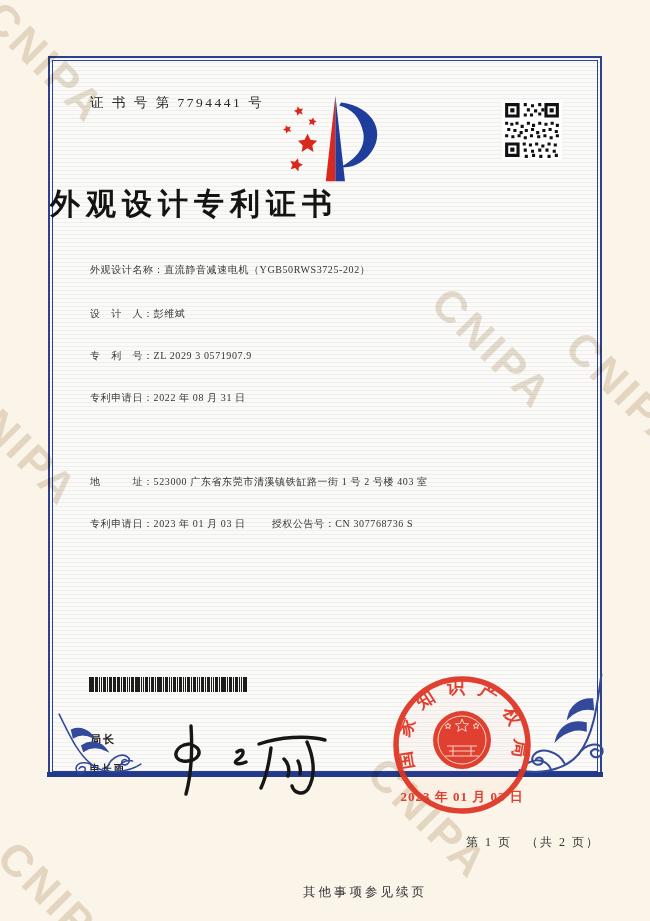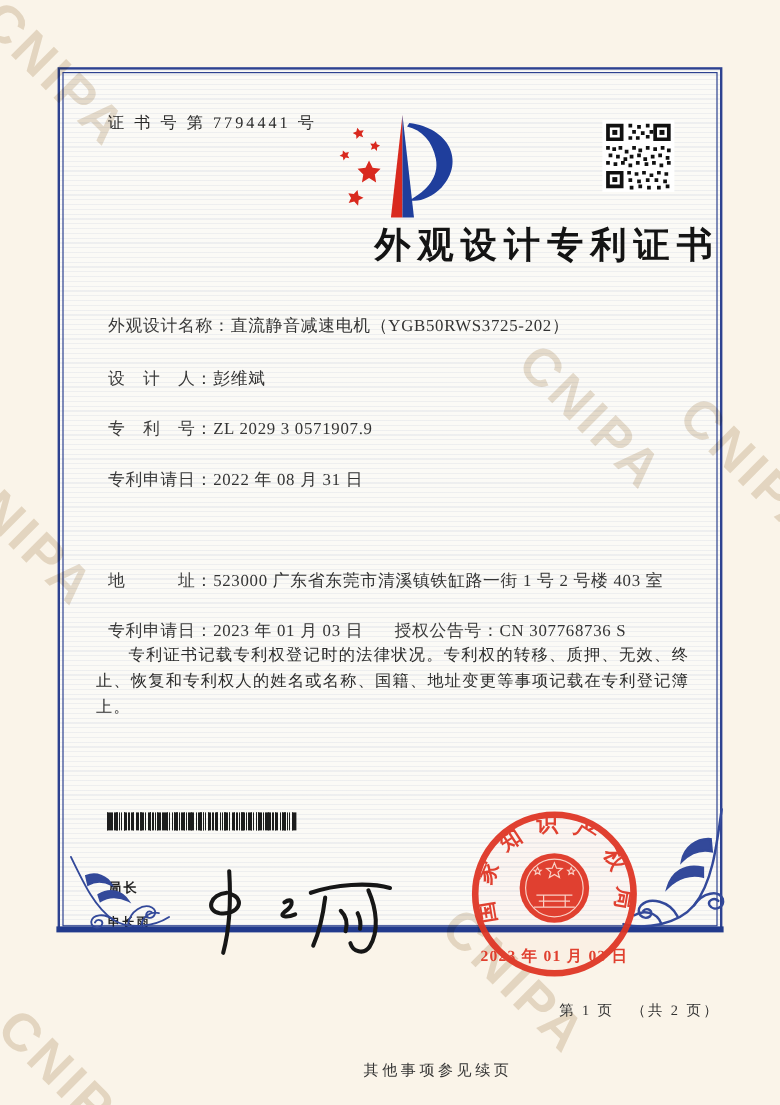--- a/index.html
+++ b/index.html
@@ -33,26 +33,26 @@
   .bottom-rule{
     position:absolute;left:-3px;right:-3px;bottom:-3px;height:5px;background:#223a8c;
   }
   
   .cert-number{
     position:absolute;left:40px;top:36px;font-size:13.5px;color:#2b2b2b;letter-spacing:2.5px;
   }
   .logo{position:absolute;left:200px;top:34px;width:165px;height:96px;}
   .qr{position:absolute;left:452px;top:42px;width:60px;height:60px;background:#fff;}
   .cert-title{
-    position:absolute;left:0;top:126px;width:100%;text-align:right;
+    position:absolute;left:0;top:126px;width:100%;text-align:left;
     font-size:30px;font-weight:bold;color:#141414;letter-spacing:6px;
   }
   
   .field-row{
-    position:absolute;left:40px;right:26px;font-size:14px;color:#3a3a3a;
+    position:absolute;left:40px;right:26px;font-size:10px;color:#3a3a3a;
     letter-spacing:0.6px;white-space:nowrap;
   }
   .flabel{color:#3a3a3a;}
   .fvalue{color:#333;}
   .pair2{margin-left:26px;}
   
   .body-text{
     position:absolute;left:30px;right:26px;top:477px;
     font-size:13.5px;line-height:21.5px;color:#2c2c2c;
     text-align:justify;letter-spacing:0.8px;
@@ -154,21 +154,20 @@
     <span class="flabel">专利申请日：</span><span class="fvalue">2022 年 08 月 31 日</span>
   </div>
   <div class="field-row" style="top:417px">
     <span class="flabel">地　　　址：</span><span class="fvalue">523000 广东省东莞市清溪镇铁缸路一街 1 号 2 号楼 403 室</span>
   </div>
   <div class="field-row" style="top:459px">
     <span class="flabel">专利申请日：</span><span class="fvalue">2023 年 01 月 03 日</span><span class="flabel pair2">授权公告号：</span><span class="fvalue">CN 307768736 S</span>
   </div>
 
   <div class="body-text">
-    <p>专利证书记载专利权登记时的法律状况。专利权的转移、质押、无效、终止、恢复和专利权人的姓名或名称、国籍、地址变更等事项记载在专利登记簿上。</p>
   </div>
 
   <div class="barcode"></div>
 
   <div class="signer-title">局长</div>
   <div class="signer-name">申长雨</div>
 
   <svg class="sig-svg" viewBox="0 0 190 95">
     <g fill="none" stroke="#161616" stroke-width="3.4" stroke-linecap="round" stroke-linejoin="round">
       <path d="M34,30 C20,31 16,45 28,47 C44,49 50,35 37,31"></path>

